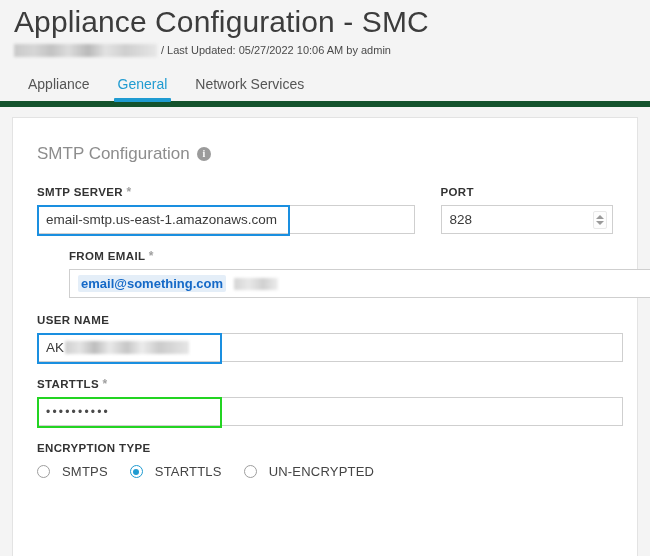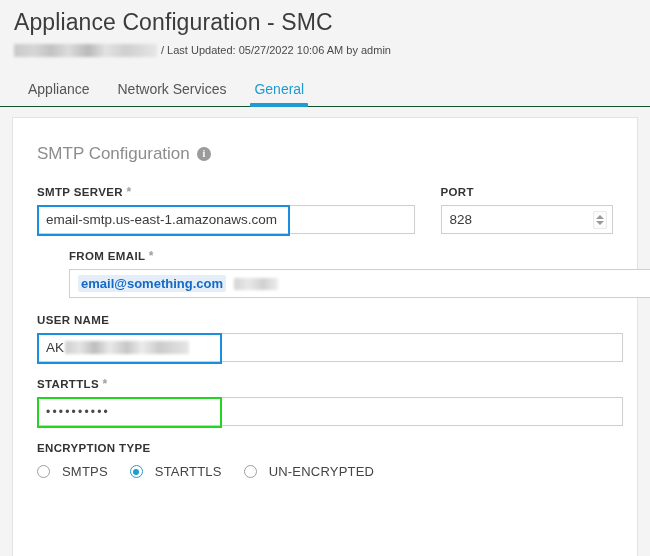--- a/index.html
+++ b/index.html
@@ -8,21 +8,21 @@
     width: 650px; height: 556px;
     background: #f4f4f4;
     font-family: "Liberation Sans", sans-serif;
     -webkit-font-smoothing: antialiased;
   }
   .page { position: relative; width: 650px; height: 556px; background: #f4f4f4; overflow: hidden; }
 
   
   .header { padding: 8px 0 0 14px; background: #f4f4f4; }
   .page-title {
-    font-size: 23px; font-weight: 400; color: #3c3c3c;
+    font-size: 30px; font-weight: 400; color: #3c3c3c;
     letter-spacing: .1px; line-height: 28px; margin: 0;
   }
   .subline {
     display: flex; align-items: center;
     font-size: 11px; color: #4a4a4a; line-height: 17px;
     margin-top: 6px; white-space: nowrap;
   }
   .redacted {
     display: inline-block; height: 13px; width: 143px;
     border-radius: 1px; margin-right: 4px;
@@ -31,21 +31,21 @@
       #b9b9b9 52%, #e2e2e2 64%, #cfcfcf 78%, #e6e6e6 100%);
     filter: blur(1.6px);
     vertical-align: middle;
   }
   .subline-text { color: #4a4a4a; }
 
   
   .tabs {
     display: flex; align-items: flex-end;
     margin-top: 14px; padding-left: 14px;
-    border-bottom: 1px solid #14532d;
+    border-bottom: 6px solid #14532d;
     background: #f4f4f4; height: 34px;
   }
   .tab {
     position: relative; font-size: 14px; color: #555555;
     padding: 0 14px 9px 14px; cursor: pointer; line-height: 16px;
   }
   .tab.active { color: #1f9bd1; }
   .tab.active::after {
     content: ""; position: absolute; left: 10px; right: 10px; bottom: -1px;
     height: 4px; background: #1f9bd1; border-radius: 1px;
@@ -151,22 +151,22 @@
   <div class="header">
     <h1 class="page-title">Appliance Configuration - SMC</h1>
     <div class="subline">
       <span class="redacted"></span>
       <span class="subline-text">/ Last Updated: 05/27/2022 10:06 AM by admin</span>
     </div>
   </div>
 
   <div class="tabs">
     <div class="tab">Appliance</div>
+    <div class="tab active">General</div>
     <div class="tab">Network Services</div>
-    <div class="tab active">General</div>
   </div>
 
   <div class="card">
     <div class="card-inner">
 
       <div class="section-title">
         <span>SMTP Configuration</span>
         <span class="info-icon">i</span>
       </div>
 

